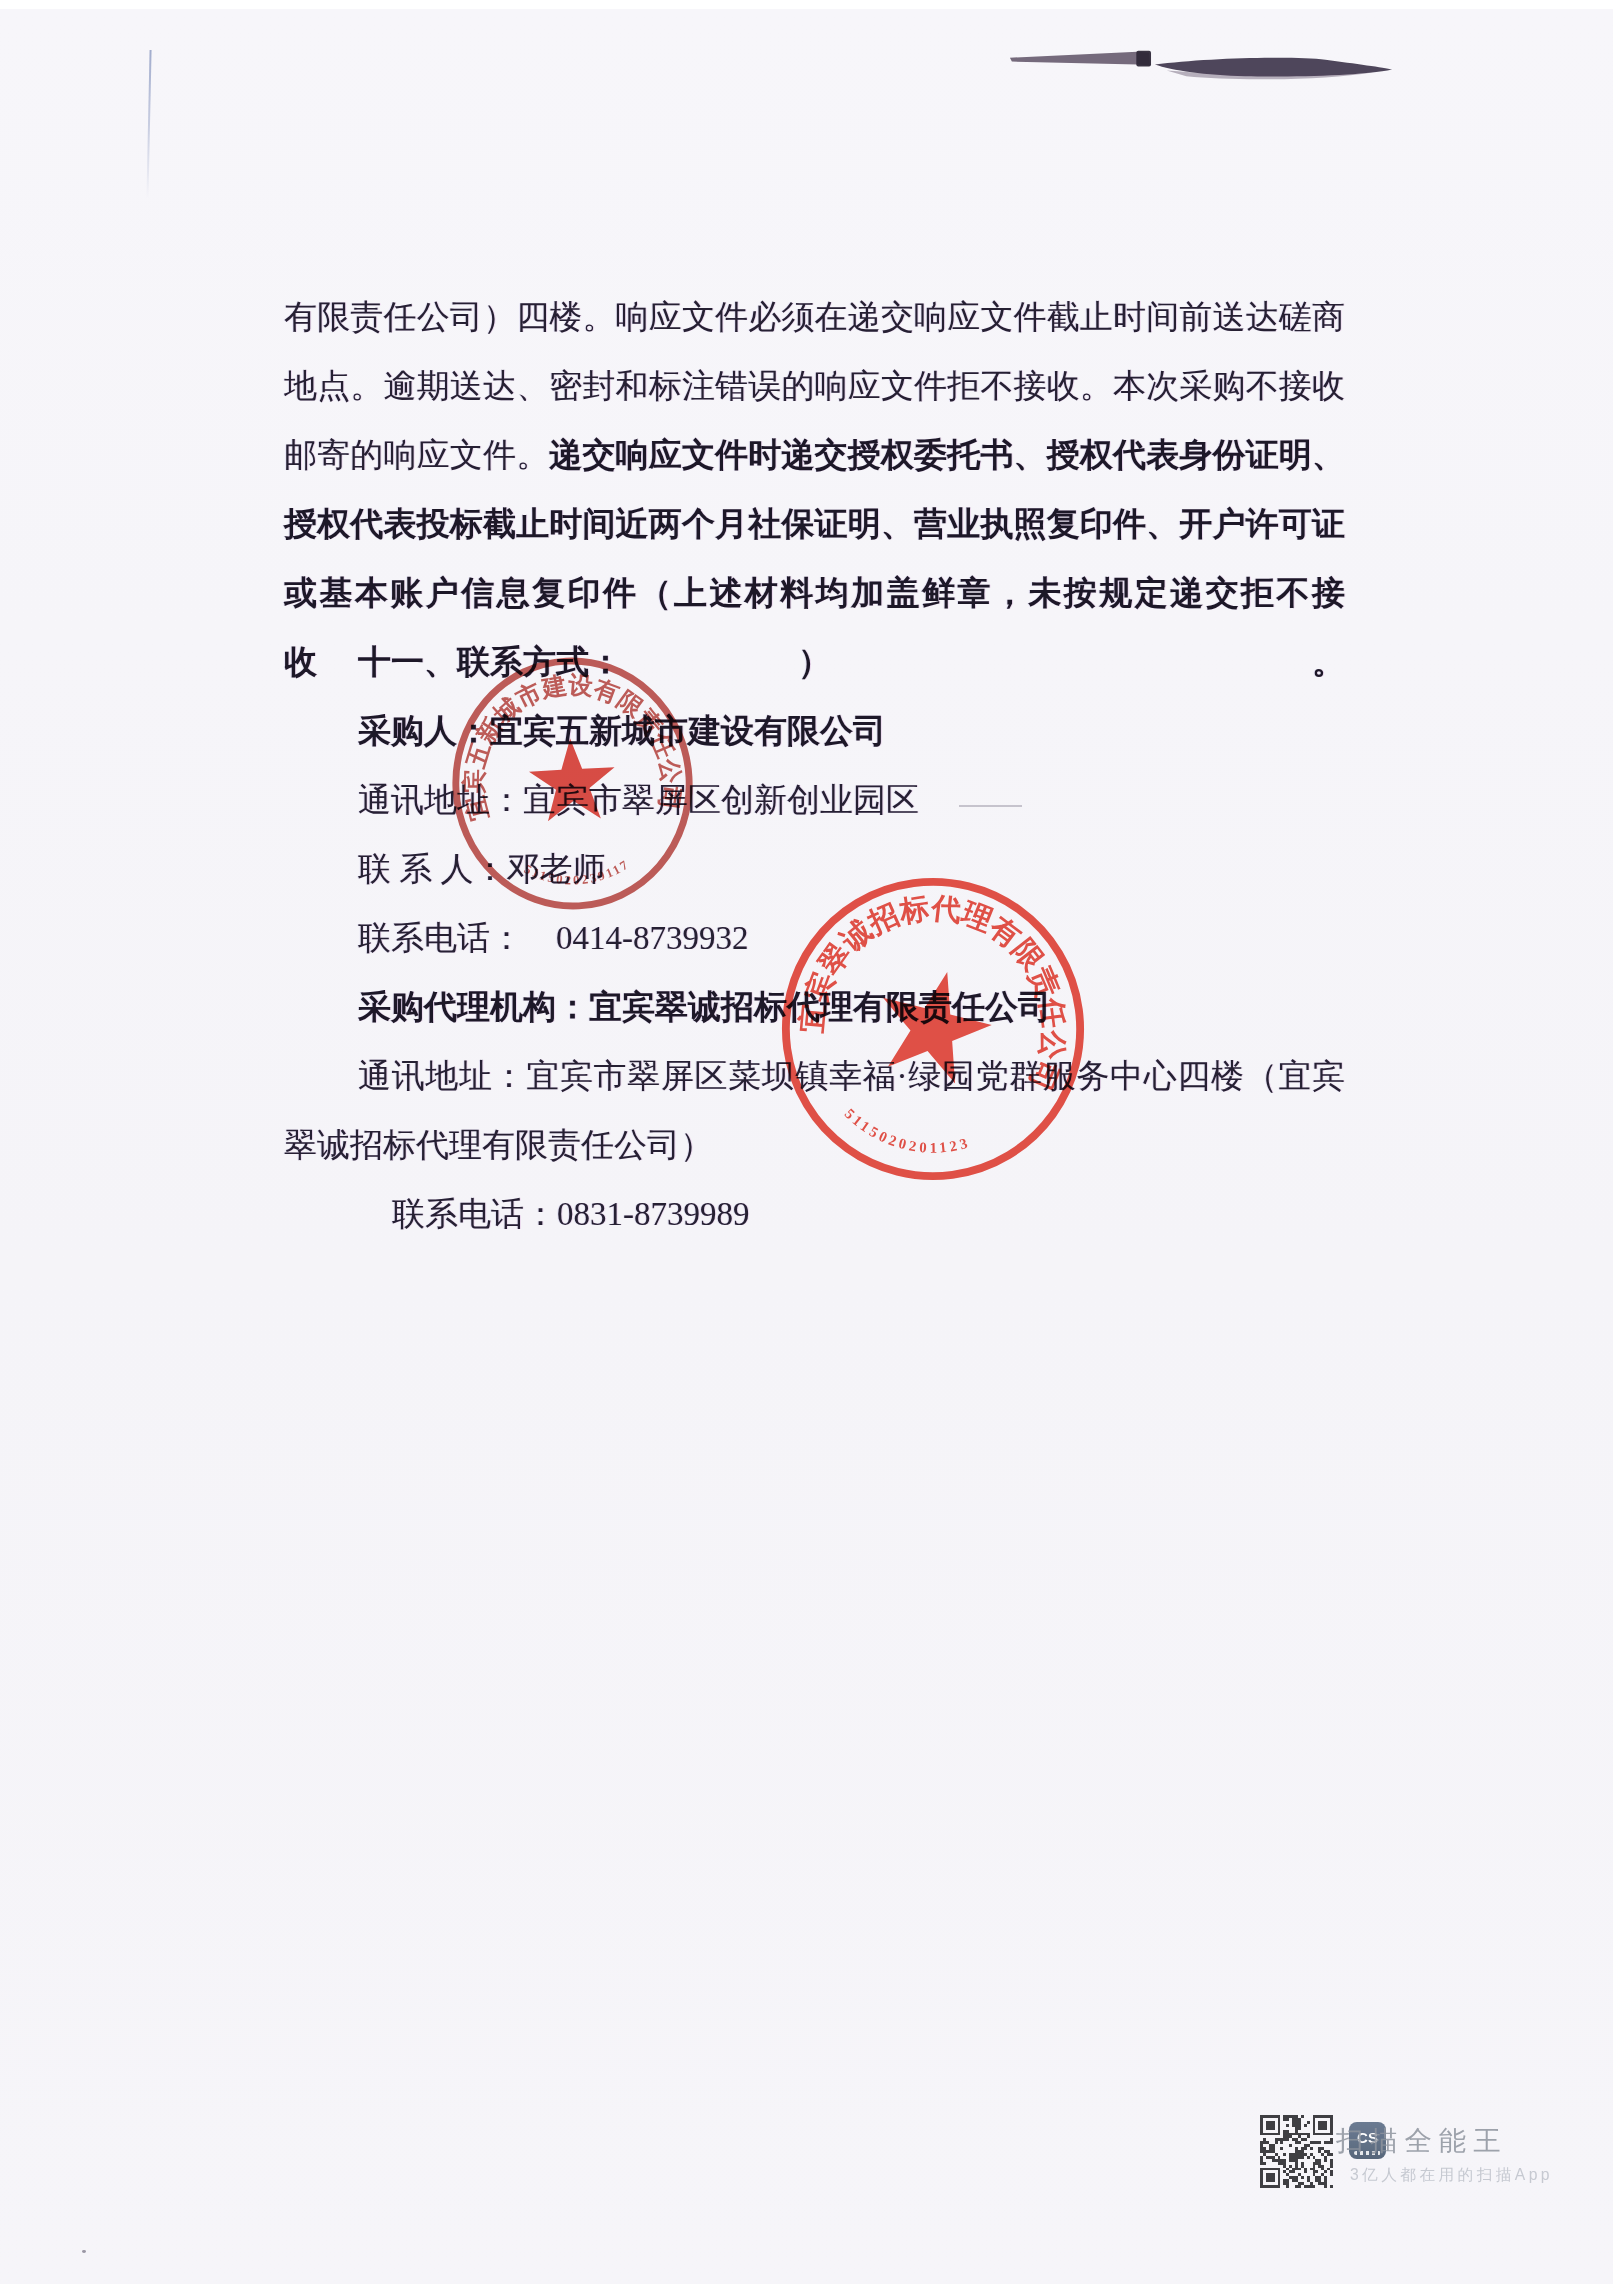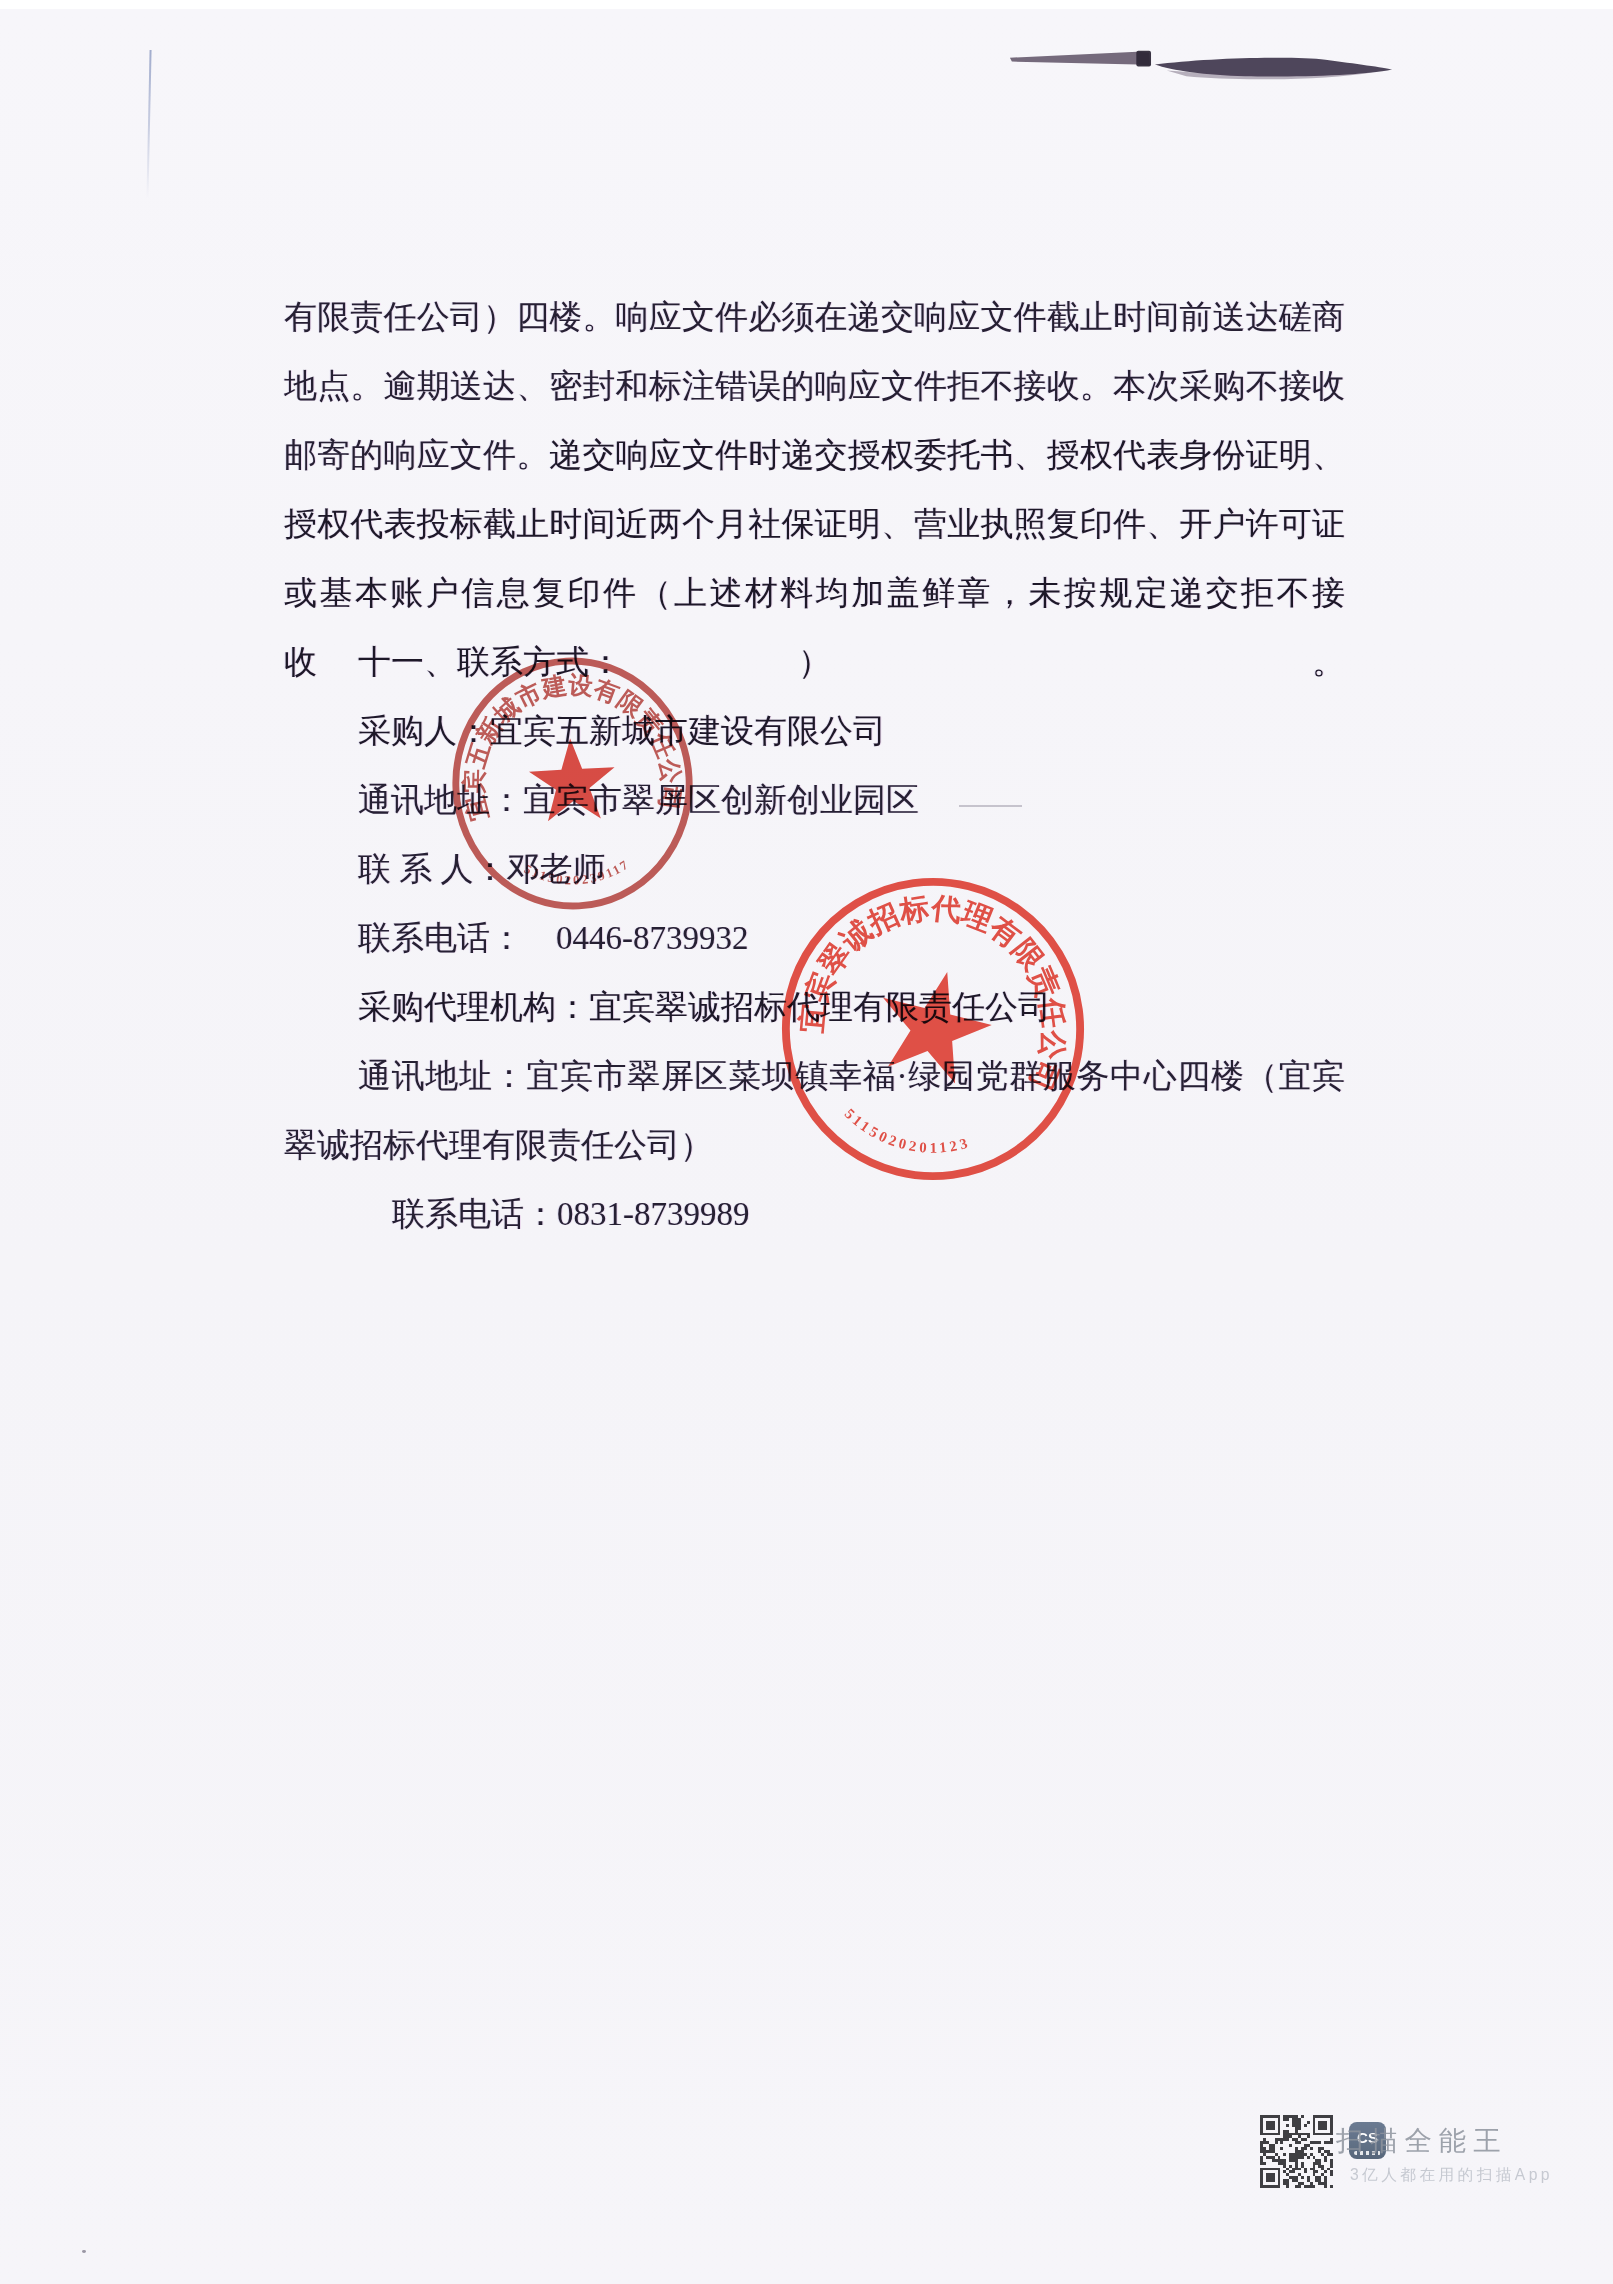--- a/index.html
+++ b/index.html
@@ -12,21 +12,21 @@
     margin-top:9px;
   }
   
   .text-block{
     position:absolute;left:284px;top:274px;width:1061px;
     font-size:33px;color:#262033;
     text-shadow:1px 0 0 rgba(196,104,192,.18),-1px 0 0 rgba(96,92,204,.12);
   }
   .line{display:block;height:69px;line-height:69px;white-space:nowrap;box-sizing:border-box;width:100%;}
   .line.just{white-space:normal;text-align:justify;text-align-last:justify;}
-  .line span.b{font-weight:400;color:#1d1828;}
+  .line span.b{font-weight:700;color:#1d1828;}
   
   .hairline{
     position:absolute;left:148px;top:41px;width:2px;height:149px;
     background:linear-gradient(180deg,rgba(92,112,168,.55),rgba(92,112,168,.28) 55%,rgba(92,112,168,0));
     transform:rotate(1.2deg);
   }
   .smudge{position:absolute;left:1000px;top:34px;}
   .speck{position:absolute;left:82px;top:2241px;width:3.9px;height:2.9px;background:#9a97a4;border-radius:50%;}
   .blank-underline{position:absolute;left:959px;top:796px;width:63px;height:2px;background:rgba(140,135,150,.45);}
   
@@ -74,21 +74,21 @@
   <div class="text-block">
       <div class="line just" style="padding-left: 0px;"><span>有限责任公司）四楼。响应文件必须在递交响应文件截止时间前送达磋商</span></div>
       <div class="line just" style="padding-left: 0px;"><span>地点。逾期送达、密封和标注错误的响应文件拒不接收。本次采购不接收</span></div>
       <div class="line just" style="padding-left: 0px;"><span>邮寄的响应文件。</span><span class="b">递交响应文件时递交授权委托书、授权代表身份证明、</span></div>
       <div class="line just" style="padding-left: 0px;"><span class="b">授权代表投标截止时间近两个月社保证明、营业执照复印件、开户许可证</span></div>
       <div class="line just" style="padding-left: 0px;"><span class="b">或基本账户信息复印件（上述材料均加盖鲜章，未按规定递交拒不接收）。</span></div>
       <div class="line" style="padding-left: 74px;"><span class="b">十一、联系方式：</span></div>
       <div class="line" style="padding-left: 74px;"><span class="b">采购人：宜宾五新城市建设有限公司</span></div>
       <div class="line" style="padding-left: 74px;"><span>通讯地址：宜宾市翠屏区创新创业园区</span></div>
       <div class="line" style="padding-left: 74px;"><span>联 系 人：邓老师</span></div>
-      <div class="line" style="padding-left: 74px;"><span>联系电话：　0446-8739932</span></div>
+      <div class="line" style="padding-left: 74px;"><span>联系电话：　0414-8739932</span></div>
       <div class="line" style="padding-left: 74px;"><span class="b">采购代理机构：宜宾翠诚招标代理有限责任公司</span></div>
       <div class="line just" style="padding-left: 74px;"><span>通讯地址：宜宾市翠屏区菜坝镇幸福·绿园党群服务中心四楼（宜宾</span></div>
       <div class="line" style="padding-left: 0px;"><span>翠诚招标代理有限责任公司）</span></div>
       <div class="line" style="padding-left: 108px;"><span>联系电话：0831-8739989</span></div>
     </div>
   <div class="blank-underline"></div>
 
   <svg class="stamp" style="left:448px;top:646px;" width="249" height="257" viewBox="0 0 254 262">
     <g transform="rotate(-3 127 131)">
       <defs>

